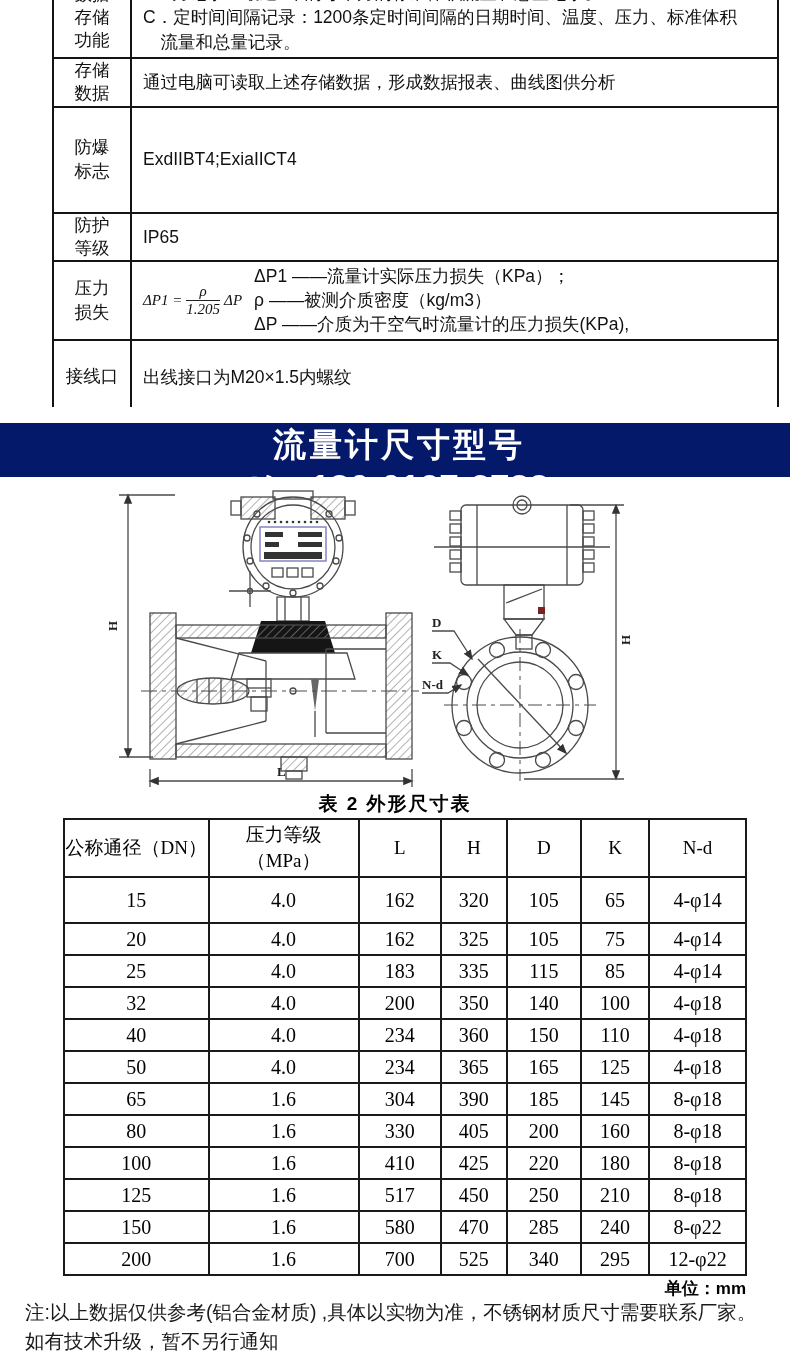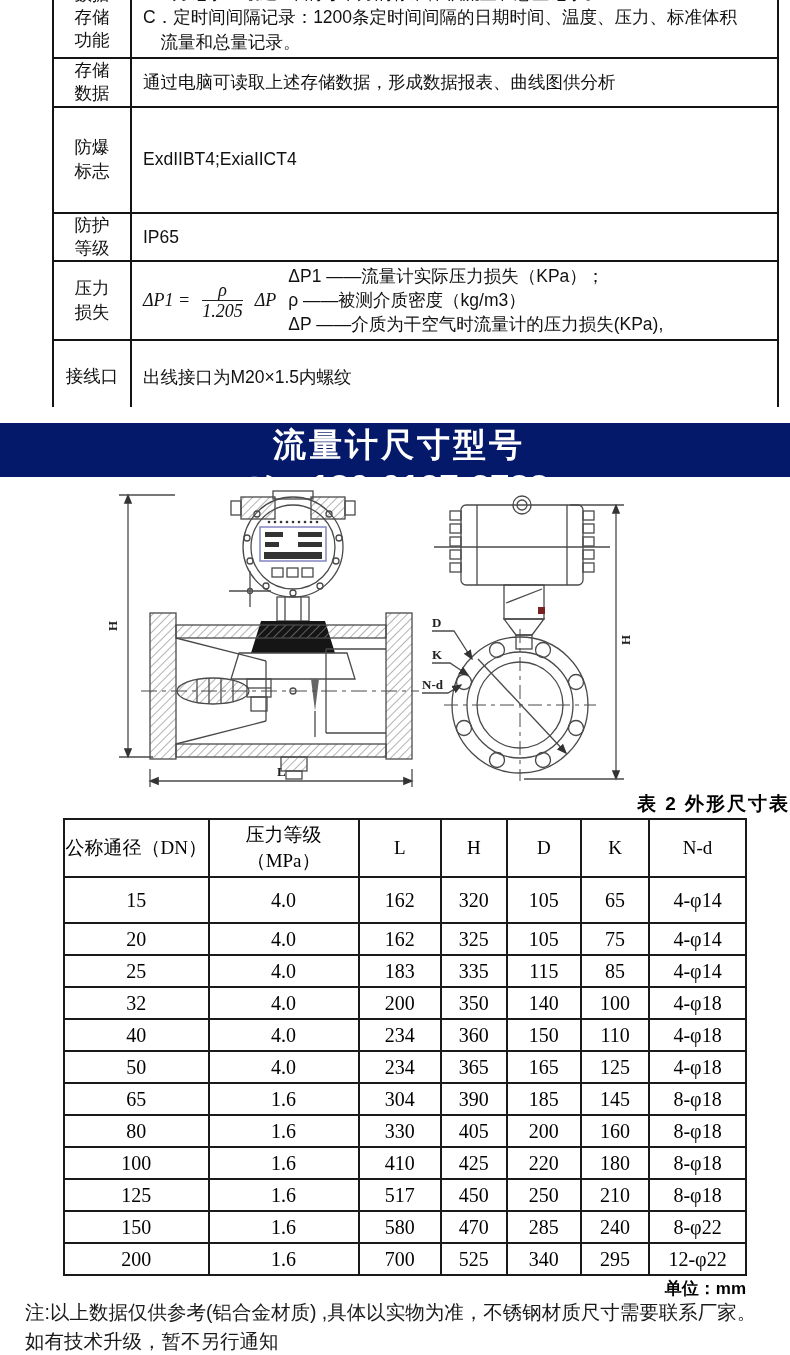--- a/index.html
+++ b/index.html
@@ -23,22 +23,22 @@
   .spec-table td { padding:3px 8px 3px 11px; vertical-align:middle; line-height:1.38; }
   .spec-table tr:nth-child(1) { height:81px; }
   .spec-table tr:nth-child(2) { height:47px; }
   .spec-table tr:nth-child(3) { height:106px; }
   .spec-table tr:nth-child(4) { height:47px; }
   .spec-table tr:nth-child(5) { height:50px; }
   .spec-table tr:nth-child(6) { height:73px; }
   .spec-table tr:nth-child(7) { height:26px; }
   .formula-row { display:flex; align-items:center; gap:12px; }
   .formula {
-    font-family:"Liberation Serif", serif; font-style:italic; font-size:18px;
-    display:flex; align-items:center; gap:12px; white-space:nowrap; flex:0 0 auto;
+    font-family:"Liberation Serif", serif; font-style:italic; font-size:15px;
+    display:flex; align-items:center; gap:4px; white-space:nowrap; flex:0 0 auto;
   }
   .frac { display:inline-flex; flex-direction:column; align-items:center; line-height:1.05; }
   .frac .den { border-top:1.5px solid #222; padding-top:1px; }
   .flines { flex:1; }
   .flines .line { line-height:1.36; }
 
   
   .banner {
     position:absolute; left:0; top:423px; width:790px; height:54px;
     display:flex; align-items:center; justify-content:space-between;
@@ -50,21 +50,21 @@
     color:#fff; font-size:37px; font-weight:900; letter-spacing:0;
     display:inline-block; transform:scaleX(0.95);
   }
 
   
   .svg-side  { position:absolute; left:105px; top:483px; }
   .svg-front { position:absolute; left:420px; top:483px; }
   svg text { font-family:"Liberation Serif", serif; font-weight:bold; fill:#222; }
 
   
-  .dim-title { position:absolute; left:0; top:791px; width:790px; text-align:right;
+  .dim-title { position:absolute; left:0; top:791px; width:790px; text-align:center;
     font-size:19px; font-weight:bold; letter-spacing:2px; }
   .dim-table {
     position:absolute; left:63px; top:818px; width:684px;
     border-collapse:collapse; table-layout:fixed; text-align:center;
     font-family:"Liberation Serif", serif; font-size:20px;
   }
   .dim-table th, .dim-table td { border:2px solid #1a1a1a; padding:0; font-weight:normal; vertical-align:middle; }
   .dim-table thead tr { height:58px; }
   .dim-table thead th { font-size:19px; }
   .dim-table tbody tr { height:32px; }

